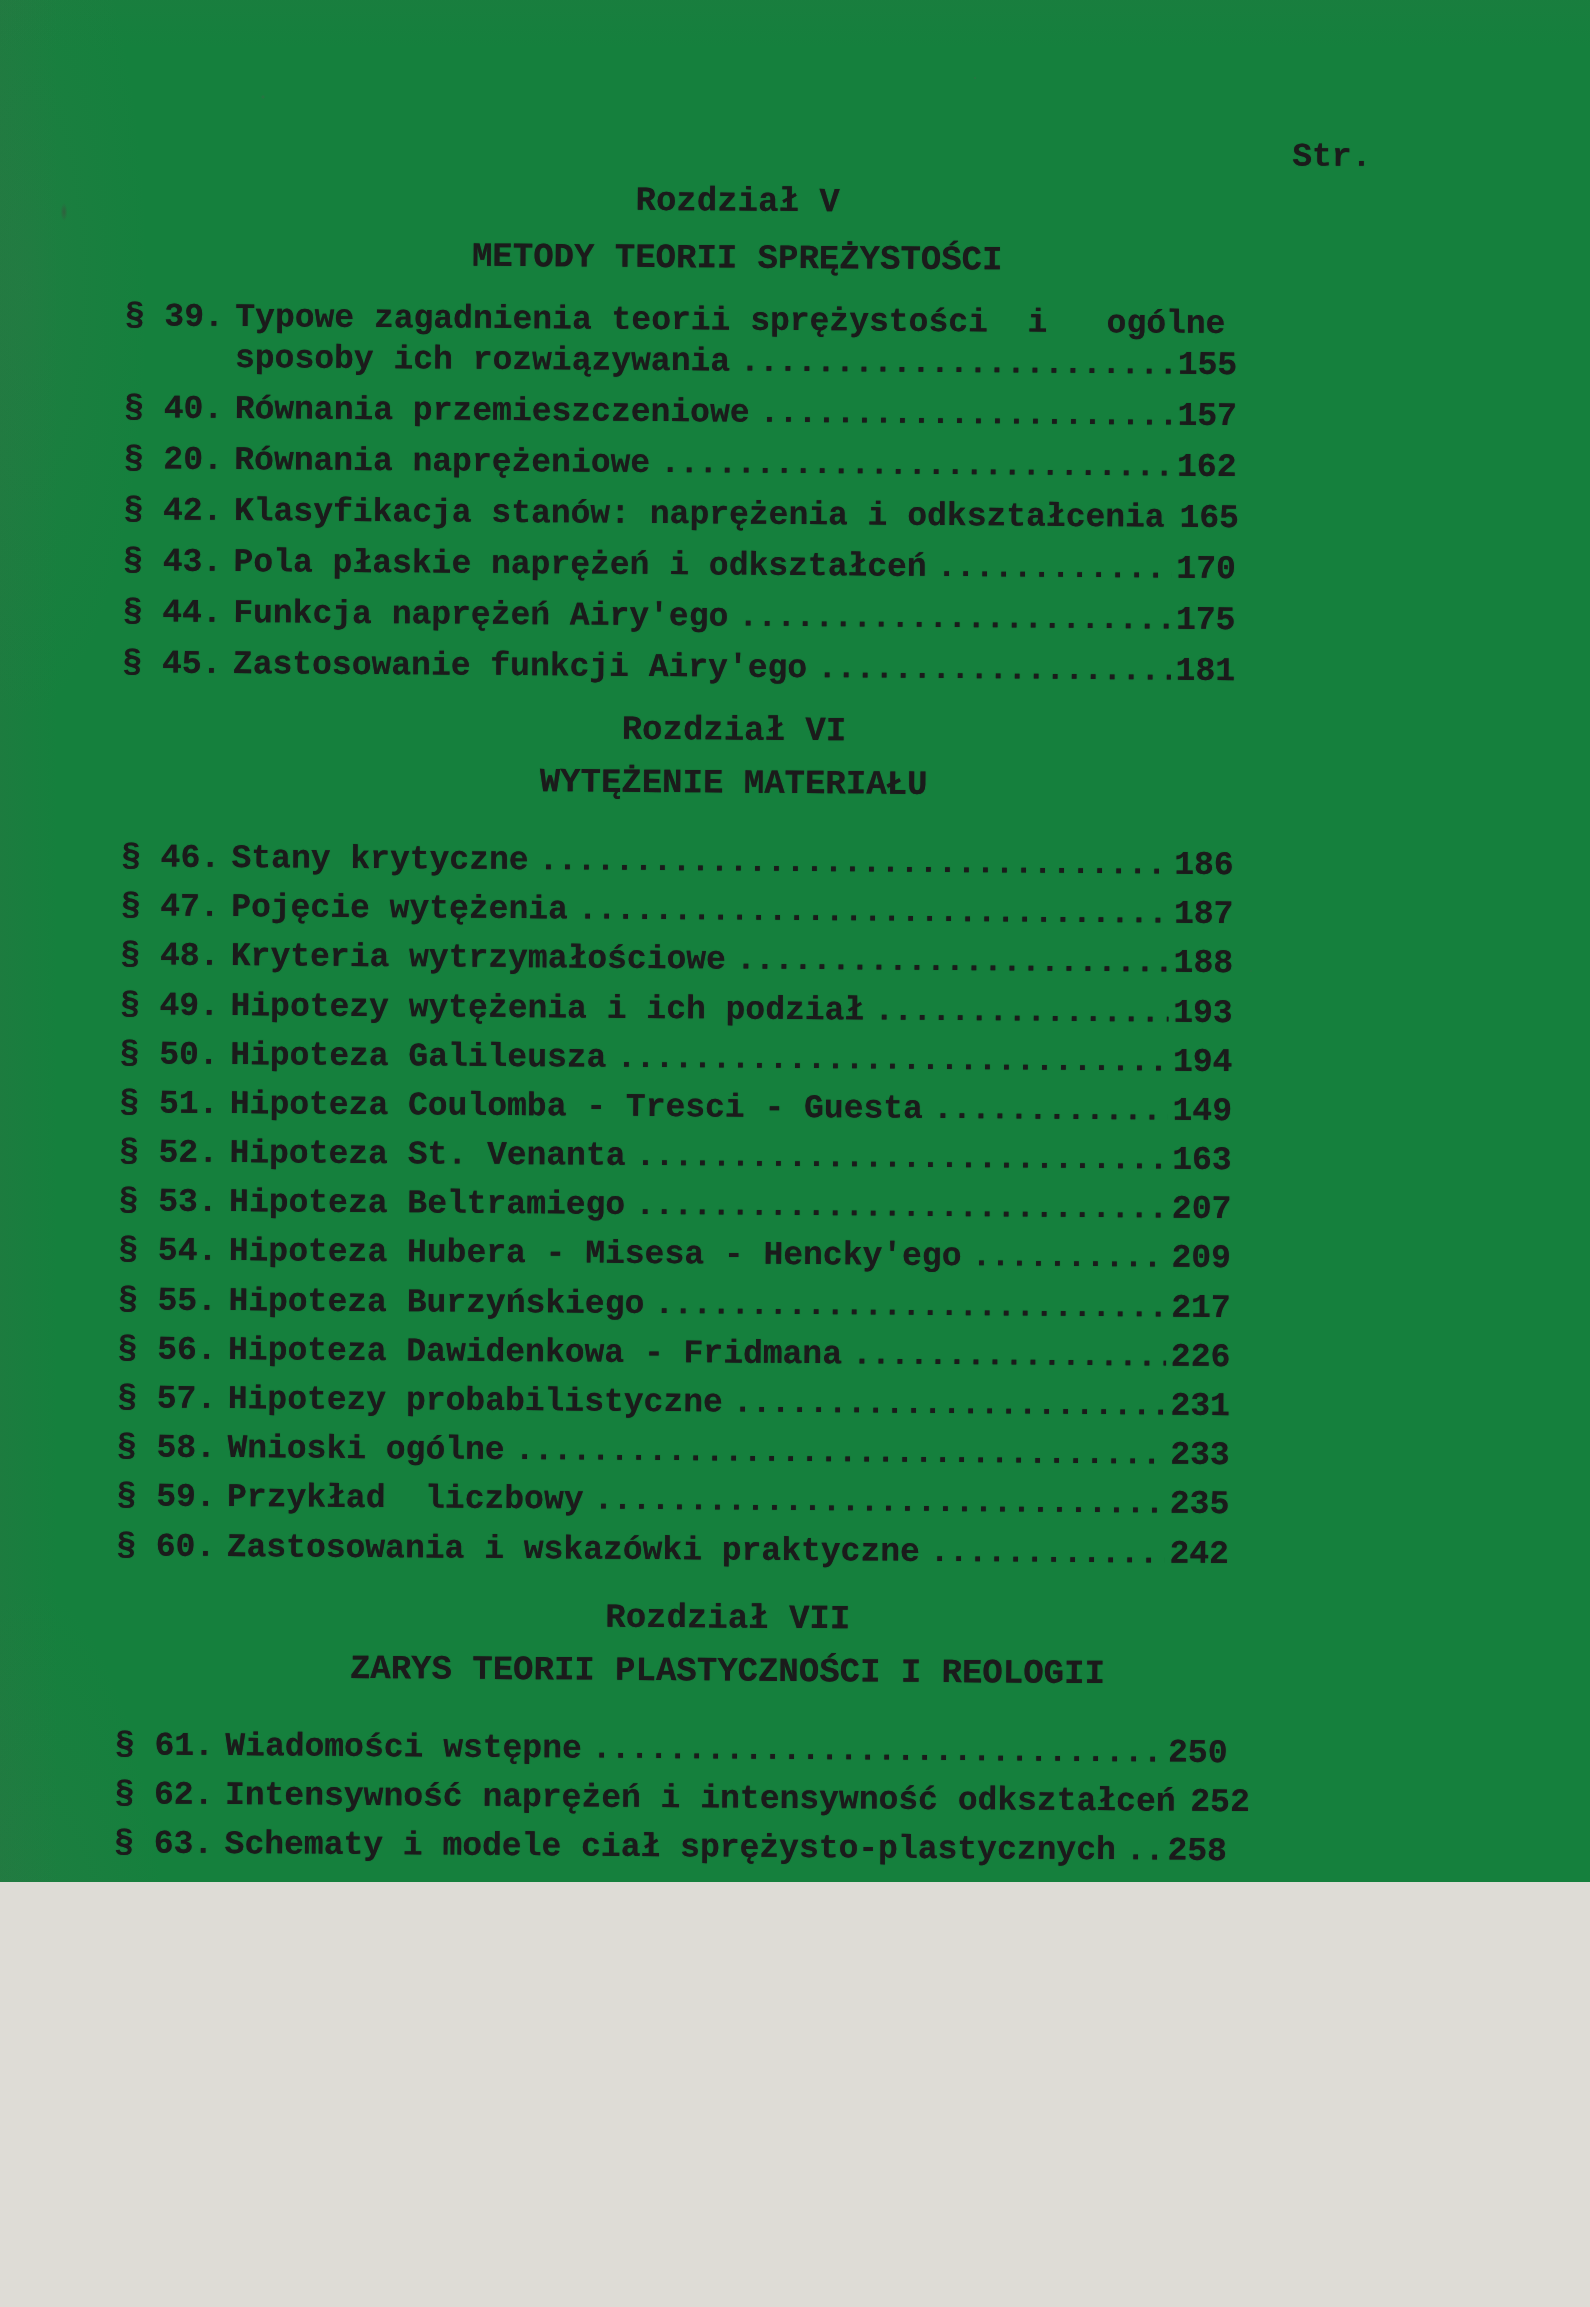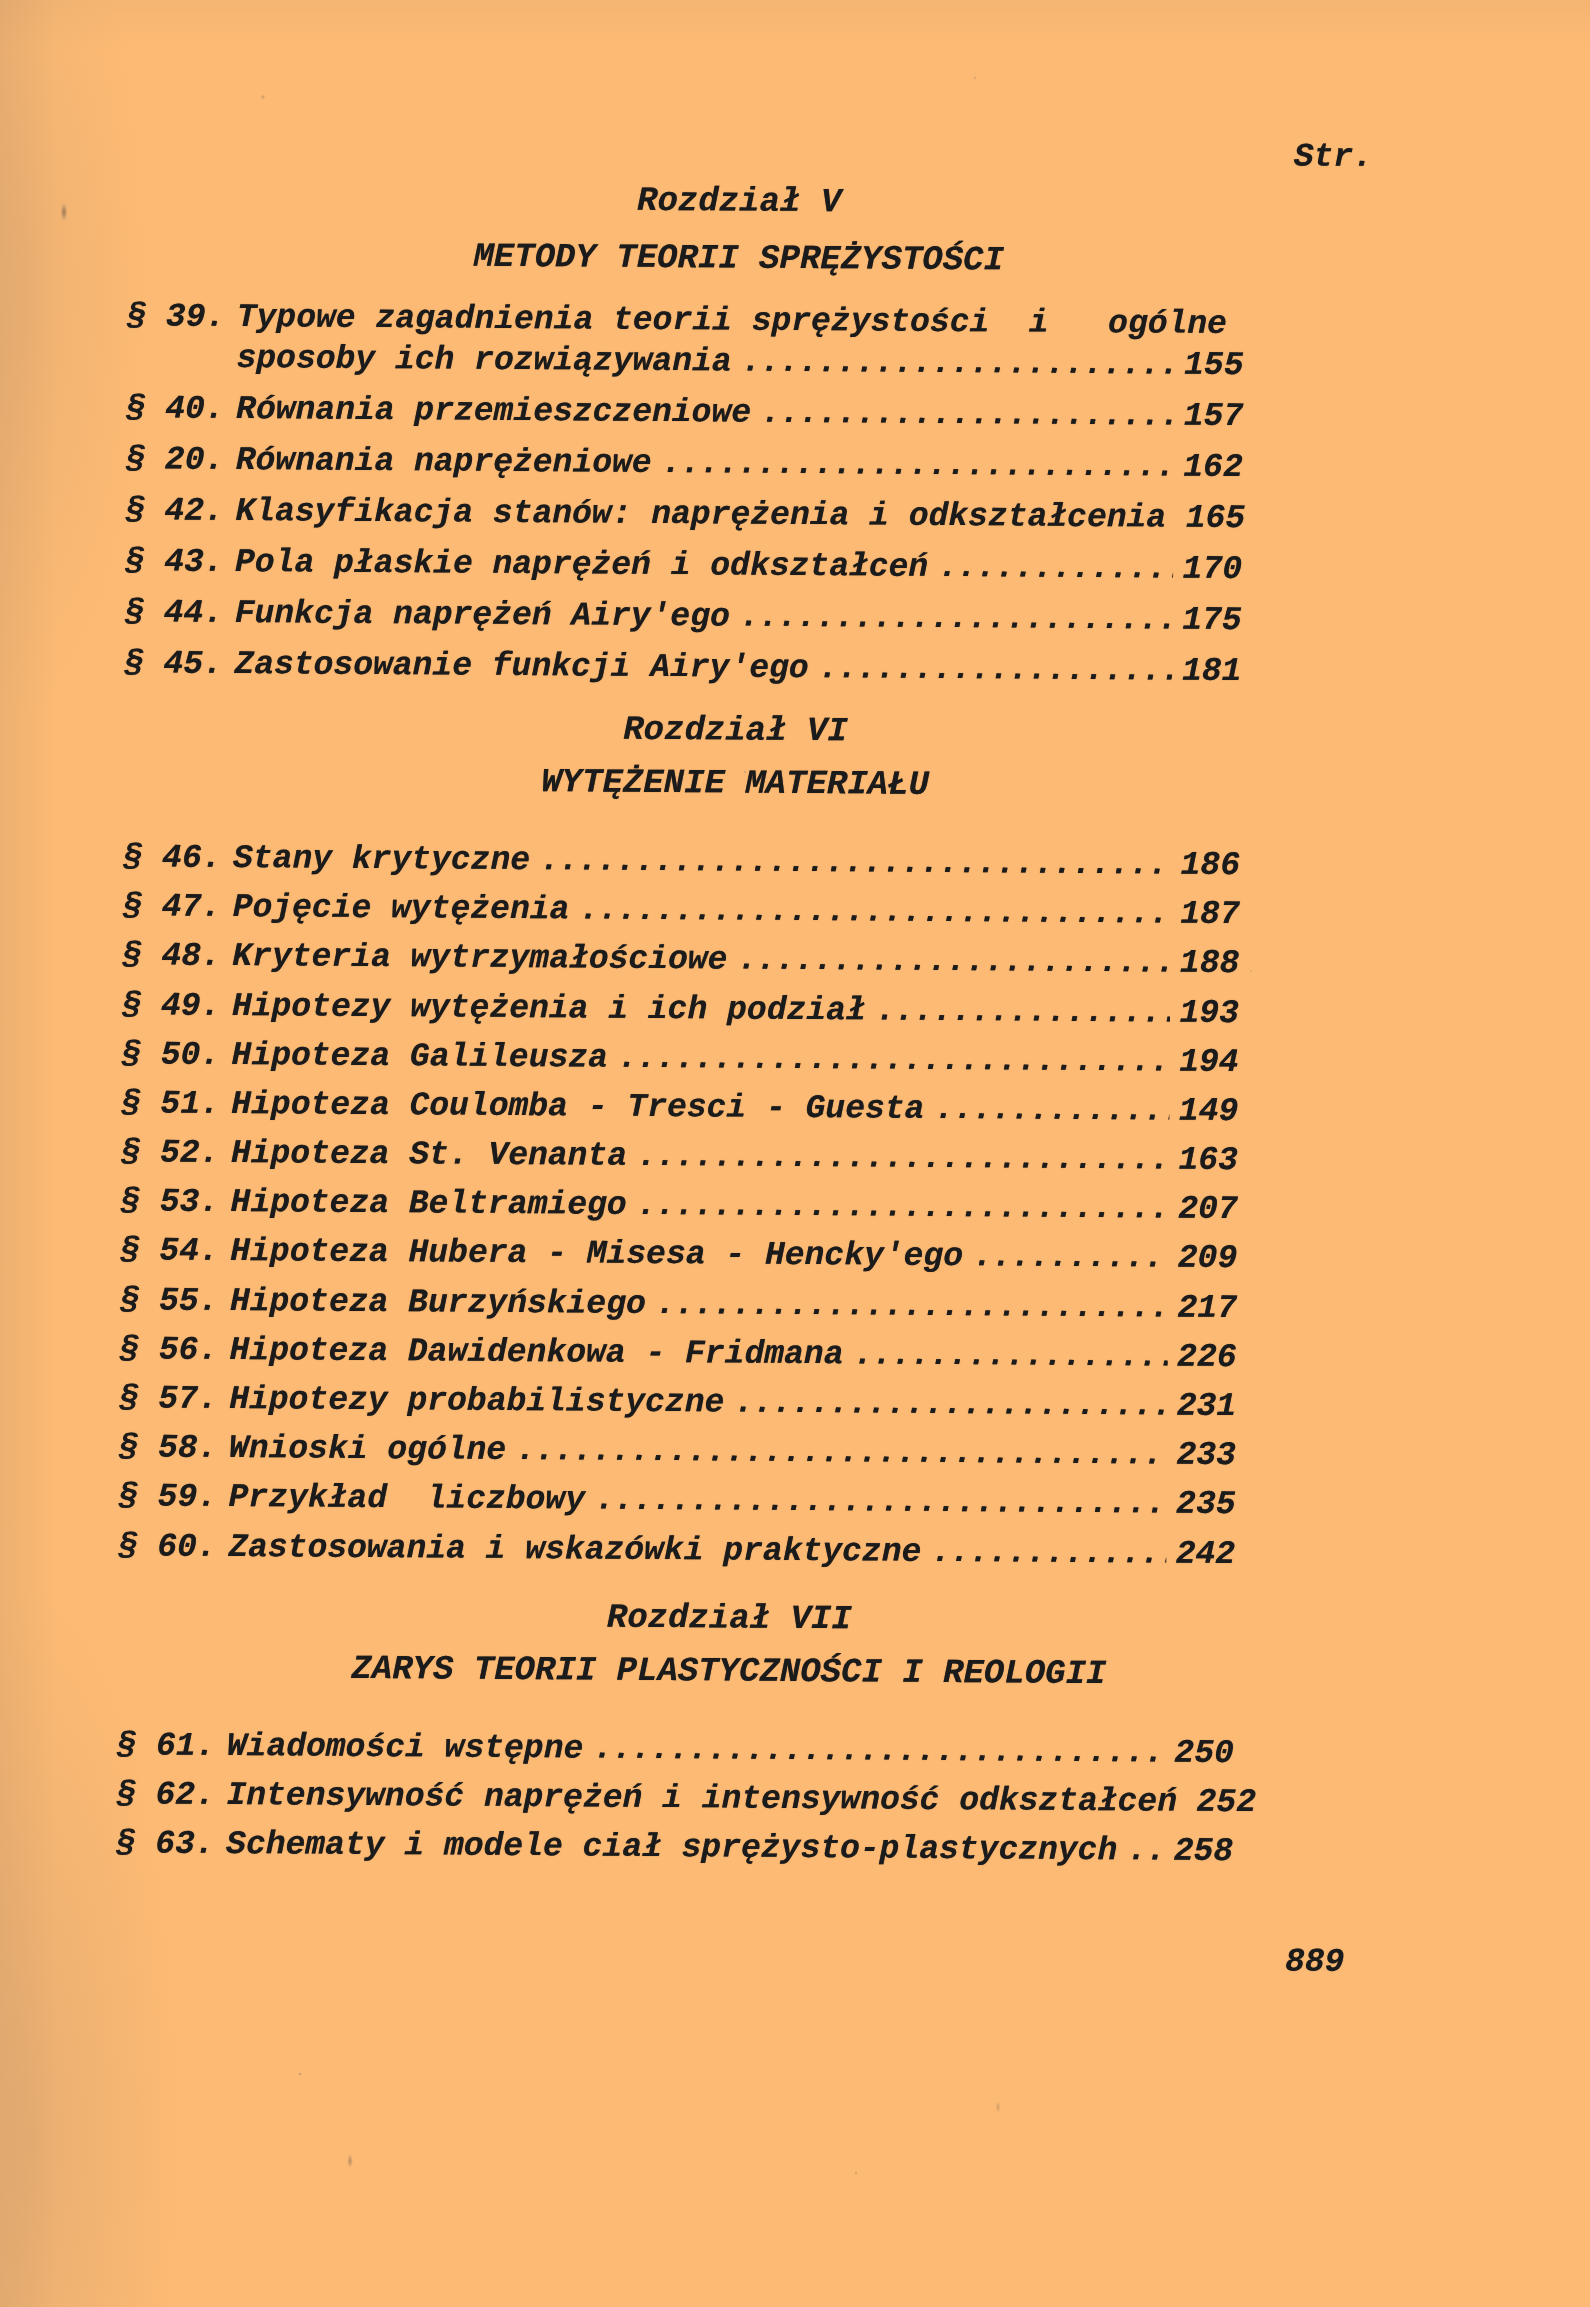--- a/index.html
+++ b/index.html
@@ -1,25 +1,24 @@
 <!DOCTYPE html>
 <html style="font-size:13px"><head>
 <meta charset="utf-8">
 <style>
   html,body{margin:0;padding:0;background:#dedcd6;}
   .page{
     position:relative;
-    width:1590px;height:2307px;
+    width:1590px;height:1882px;
     margin:0 auto;
-    background:#fdba74;
+    background:#15803d;
     overflow:hidden;
     font-family:"Liberation Mono","DejaVu Sans Mono",monospace;
     font-weight:700;
     color:#1b1b1b;
-    font-style:italic;
   }
   
   .page::before{
     content:"";
     position:absolute;inset:0;pointer-events:none;
     background-image:
       radial-gradient(5px 13px at 64px 212px, rgba(70,65,60,.50), transparent 70%),
       radial-gradient(3.3px 3.3px at 263px 97px, rgba(90,85,78,.35), transparent 70%),
       radial-gradient(2.5px 2.5px at 975px 78px, rgba(90,85,78,.30), transparent 70%),
       radial-gradient(2.5px 2.5px at 745px 772px, rgba(90,85,78,.35), transparent 70%),
@@ -49,21 +48,21 @@
   .headwrap{margin-left:115px;width:1235px;text-align:center;}
   .h1{font-size:34px;line-height:41px;}
   .list{margin-left:109px;width:1129px;}
   .entry{display:flex;font-size:33px;line-height:41px;margin-bottom:10px;}
   .enum{flex:none;width:122px;white-space:pre;text-align:center;}
   .ebody{flex:1;min-width:0;}
   .eline1{white-space:pre;}
   .elast{display:flex;align-items:baseline;}
   .etitle{flex:none;white-space:pre;}
   .leader{flex:1;overflow:hidden;white-space:nowrap;padding-left:10px;letter-spacing:-0.8px;}
-  .epage{flex:none;width:69px;text-align:right;}
+  .epage{flex:none;width:69px;text-align:center;}
   
   .ch0 .h1-label{margin-top:6.6px;}
   .ch0 .h1-title{margin-top:16.5px;}
   .ch0 .list{margin-top:20.6px;}
   .ch0 .entry{margin-bottom:10px;}
   .ch1 .h1-label{margin-top:22px;}
   .ch1 .h1-title{margin-top:12.3px;}
   .ch1 .list{margin-top:37px;}
   .ch1 .entry{margin-bottom:8.2px;}
   .ch2 .h1-label{margin-top:27px;}

